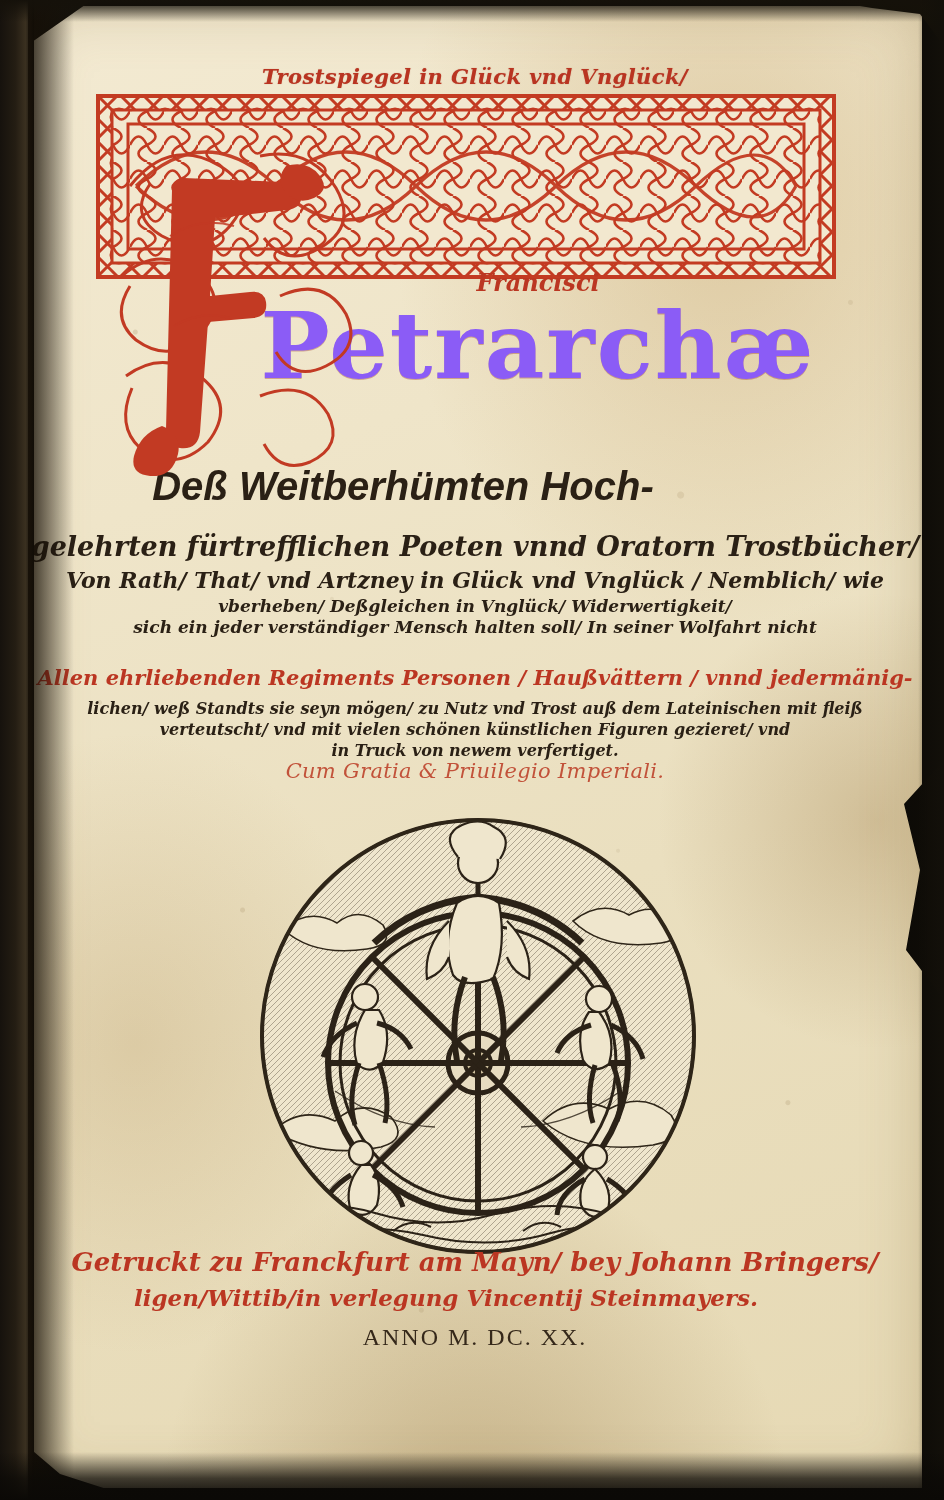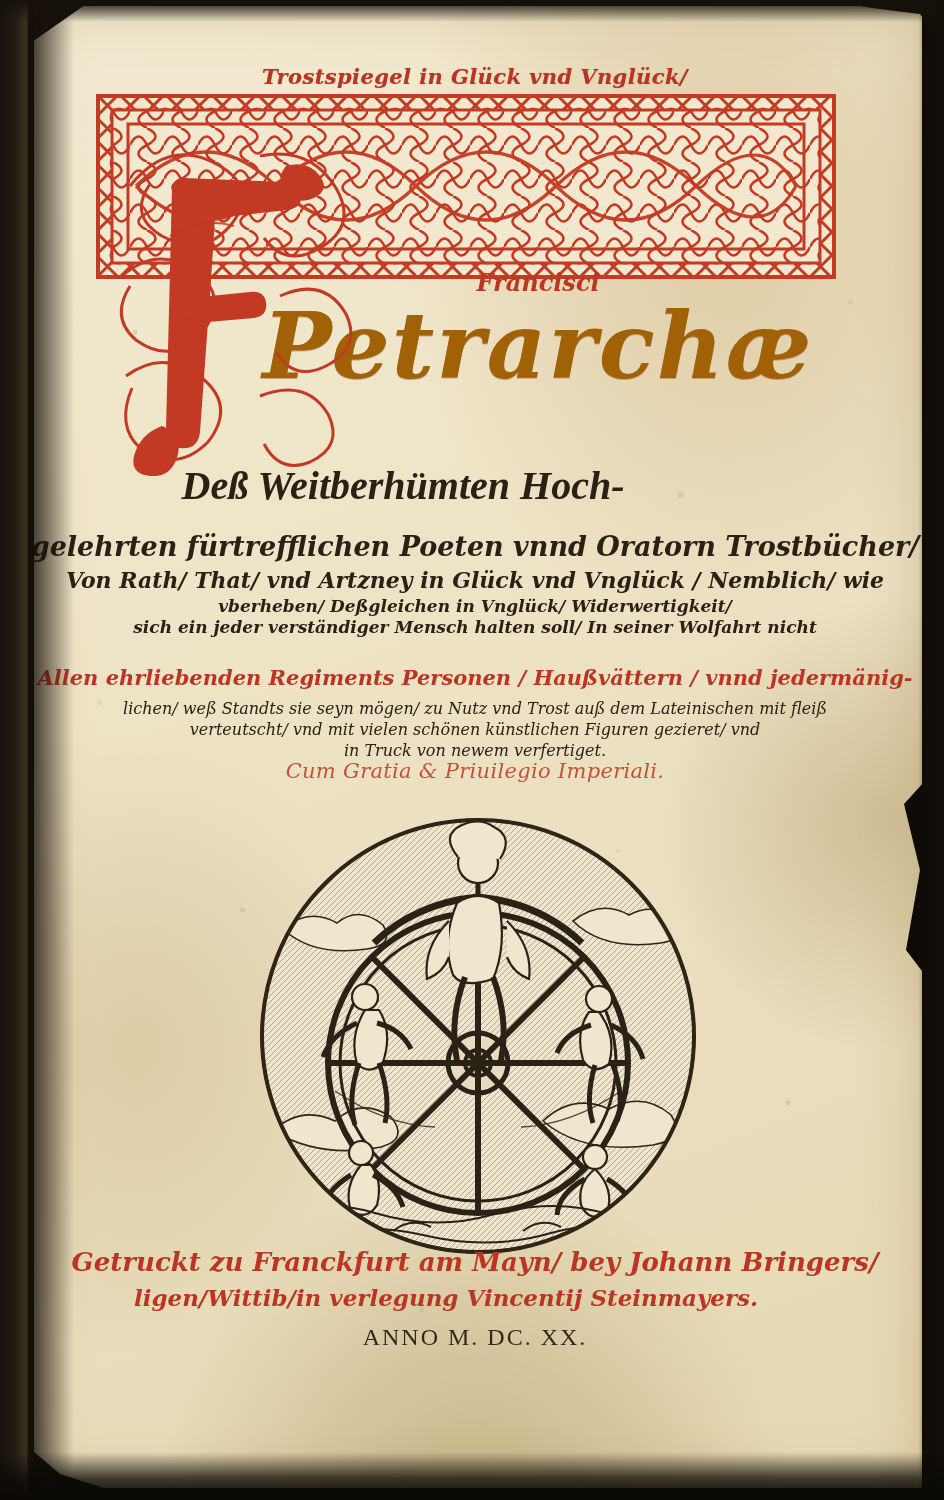--- a/index.html
+++ b/index.html
@@ -169,32 +169,31 @@
     font-size: 24px;
     color: #bb3722;
   }
 
   .petrarcha {
     position: absolute;
     left: 180px; top: 292px;
     width: 660px;
     font-family: "DejaVu Serif", serif;
     font-weight: bold;
-    font-style: italic;
     font-size: 92px;
     line-height: 96px;
     letter-spacing: 2px;
-    color: #a16207;
+    color: #8b5cf6;
     text-shadow: 0 1px 0 rgba(150,45,25,.35);
   }
 
   .sub1 {
     position: absolute;
     left: 0; top: 458px; width: 750px;
-    font-family: Liberation Serif, serif;
+    font-family: Liberation Sans, sans-serif;
     font-weight: bold;
     font-style: italic;
     font-size: 40px;
     line-height: 44px;
     color: #2a2015;
   }
   .sub2 {
     position: absolute;
     left: 0; top: 525px; width: 894px;
     font-family: "DejaVu Serif", serif;
@@ -231,21 +230,21 @@
     font-weight: bold;
     font-style: italic;
     font-size: 21px;
     line-height: 24px;
     color: #bb3622;
   }
   .sub5 {
     position: absolute;
     left: 0; top: 692px; width: 894px;
     font-family: "DejaVu Serif", serif;
-    font-weight: normal;
+    font-weight: bold;
     font-style: italic;
     font-size: 16px;
     line-height: 21px;
     color: #2a2015;
   }
   .privilege {
     position: absolute;
     left: 0; top: 753px; width: 894px;
     font-family: "DejaVu Serif", serif;
     font-style: italic;

